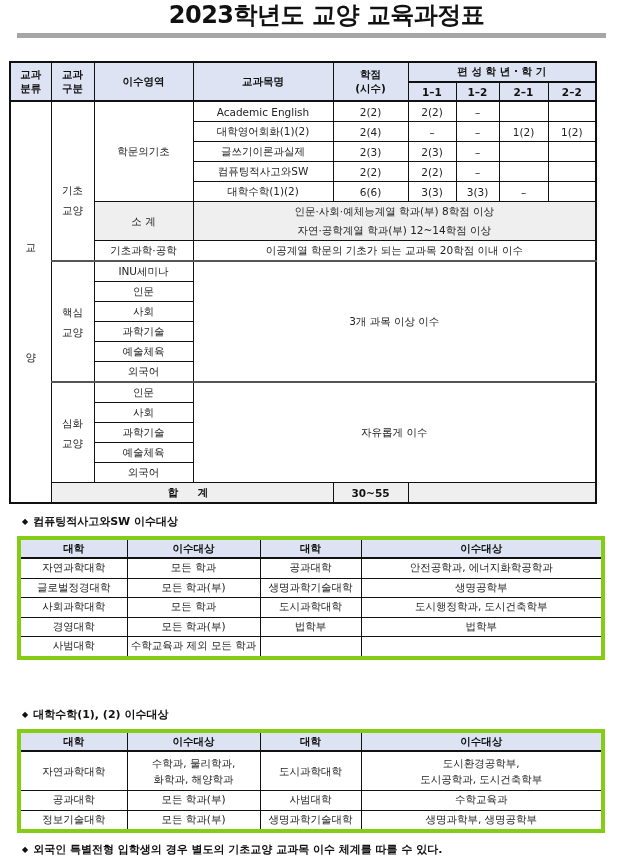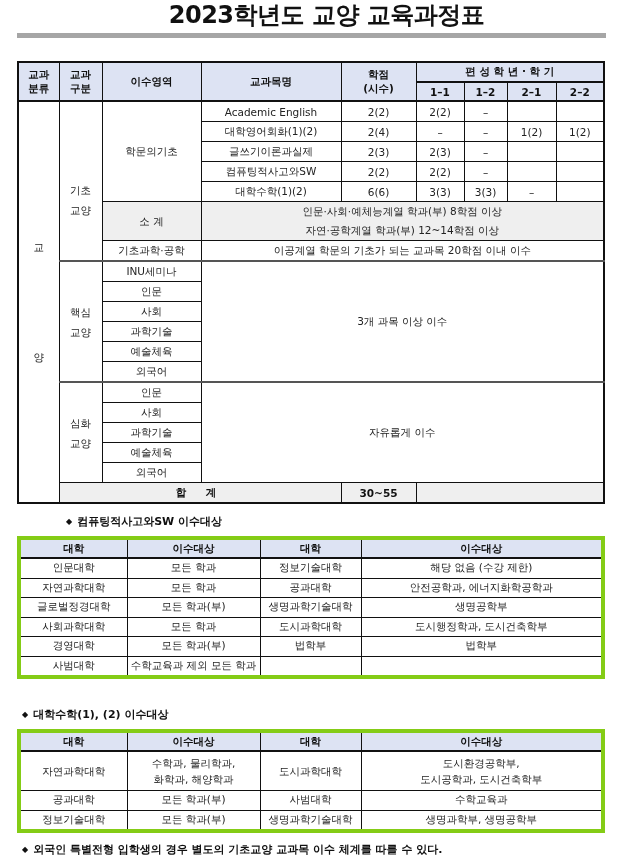--- a/index.html
+++ b/index.html
@@ -8,21 +8,21 @@
   .title { position: absolute; left: 16px; top: 0; width: 621px; height: 30px; text-align: center;
            font-size: 24px; font-weight: bold; letter-spacing: -0.5px; line-height: 30px; color: #111; }
   .title-bar { position: absolute; left: 17px; top: 33px; width: 589px; height: 5px; background: #a6a6a6; }
 
   table { border-collapse: collapse; table-layout: fixed; position: absolute; }
   td, th { border: 1px solid #111; text-align: center; vertical-align: middle; padding: 0;
            font-size: 10.5px; font-weight: normal; color: #222; white-space: nowrap; overflow: hidden; }
   th { background: #dde3f3; font-weight: bold; color: #111; }
   .gray { background: #efefef; }
 
-  #main { left: 17px; top: 61px; width: 586px; border: 2px solid #111; }
+  #main { left: 9px; top: 61px; width: 586px; border: 2px solid #111; }
   #main thead th { border-bottom: 2px solid #111; }
   #main .hdr2 th { height: 17px; }
   #main .hdr1 th { height: 18px; }
   #main .r20 td { height: 19px; }
   #main .r-sub td { height: 38px; line-height: 19px; }
   #main .r-sm td { height: 19px; }
   #main .total td { height: 19px; font-weight: bold; color: #111; }
   .thick-top td { border-top: 2px solid #555; }
 
   .section { position: absolute; left: 22px; font-size: 11px; font-weight: bold; color: #111; }
@@ -189,45 +189,39 @@
       </tr>
 
     <tr class="total">
       <td class="gray" colspan="3" style="letter-spacing:8px;">합 계</td>
       <td class="gray">30~55</td>
       <td class="gray" colspan="4"></td>
     </tr>
   </tbody>
 </table>
 
-<div class="section" style="top:514px;margin-left:44px;">
+<div class="section" style="top:514px;">
   <span class="bullet">◆</span><span>컴퓨팅적사고와SW 이수대상</span>
 </div>
 <table class="sub" style="top:536px;">
   <colgroup>
       <col style="width:108px">
       <col style="width:133px">
       <col style="width:101px">
       <col style="width:242px">
     </colgroup>
   <thead>
     <tr>
       <th>대학</th>
       <th>이수대상</th>
       <th>대학</th>
       <th>이수대상</th>
     </tr>
   </thead>
   <tbody>
-    <tr>
-      <td>인문대학</td>
-      <td>모든 학과</td>
-      <td>정보기술대학</td>
-      <td>해당 없음 (수강 제한)</td>
-    </tr>
     <tr>
       <td>자연과학대학</td>
       <td>모든 학과</td>
       <td>공과대학</td>
       <td>안전공학과, 에너지화학공학과</td>
     </tr>
     <tr>
       <td>글로벌정경대학</td>
       <td>모든 학과(부)</td>
       <td>생명과학기술대학</td>

